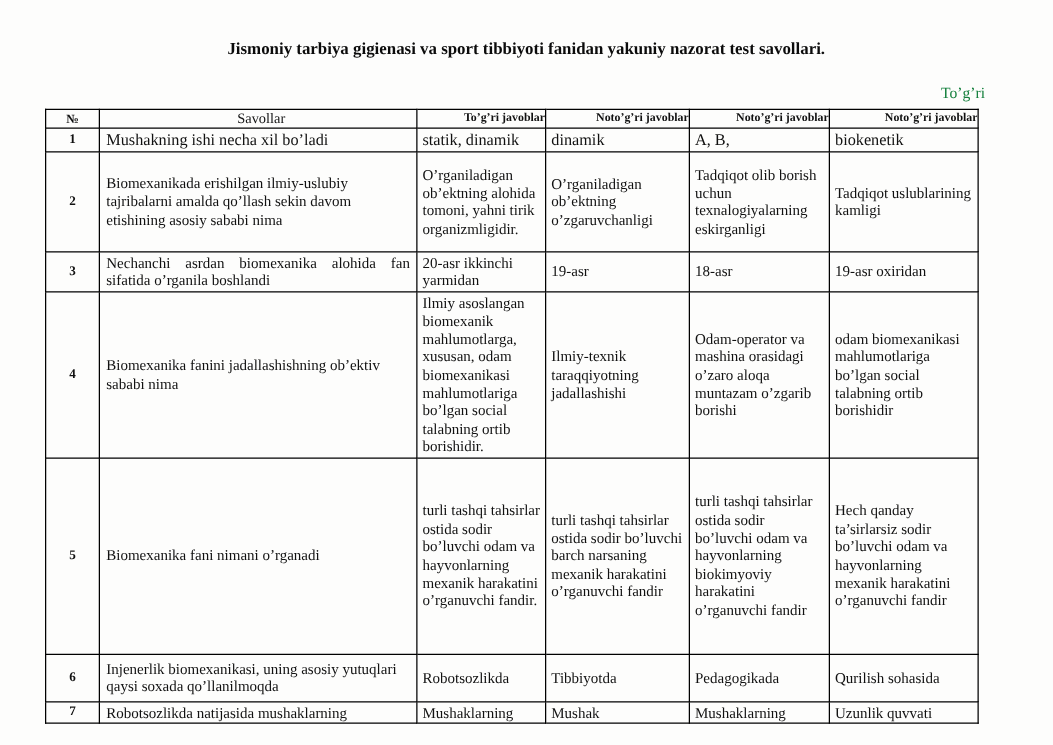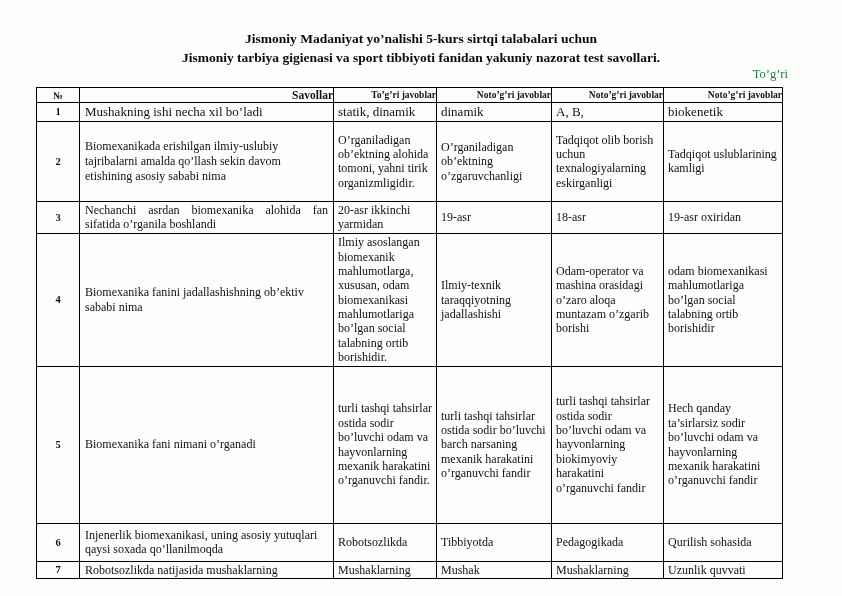--- a/index.html
+++ b/index.html
@@ -43,21 +43,21 @@
   col.c-num { width:43px; }
   col.c-q   { width:254px; }
   col.c-a1  { width:103px; }
   col.c-a2  { width:115px; }
   col.c-a3  { width:112px; }
   col.c-a4  { width:119px; }
 
   
   tr.hdr { height:15px; }
   th.h-num { font-size:10px; font-weight:bold; text-align:center; }
-  th.h-q   { font-size:11.5px; font-weight:bold; text-align:right; padding-left:5px; }
+  th.h-q   { font-size:11.5px; font-weight:normal; text-align:center; padding-left:5px; }
   th.h-ans { font-size:9.5px; font-weight:bold; text-align:right; }
 
   
   td.num { text-align:center; font-weight:bold; font-size:10.5px; }
   td.q   { text-align:left; padding:1px 5px; font-size:12px; line-height:1.22; }
   td.q.just { text-align:justify;margin-top:32px; }
   td.a   { text-align:left; padding:1px 4px; font-size:12px; line-height:1.2; }
 
   tr.r1 { height:16px; }
   tr.r1 td.q, tr.r1 td.a { font-size:13px; }
@@ -65,21 +65,20 @@
   tr.r3 { height:27px; }
   tr.r4 { height:130px; }
   tr.r5 { height:157px; }
   tr.r6 { height:38px; }
   tr.r7 { height:16px; }
 </style>
 </head>
 <body>
 
 <div class="title-block">
-  <div>Jismoniy Madaniyat yo’nalishi 5-kurs sirtqi talabalari uchun</div>
   <div>Jismoniy tarbiya gigienasi va sport tibbiyoti fanidan yakuniy nazorat test savollari.</div>
 </div>
 
 <div class="corner-label">To’g’ri</div>
 
 <table class="test-table">
   <colgroup>
     <col class="c-num">
       <col class="c-q">
       <col class="c-a1">

